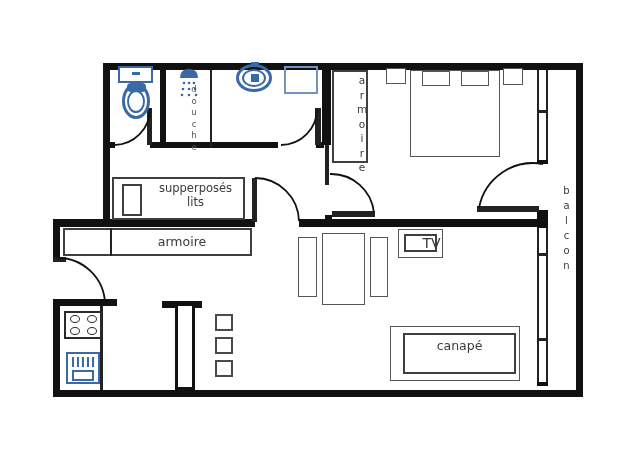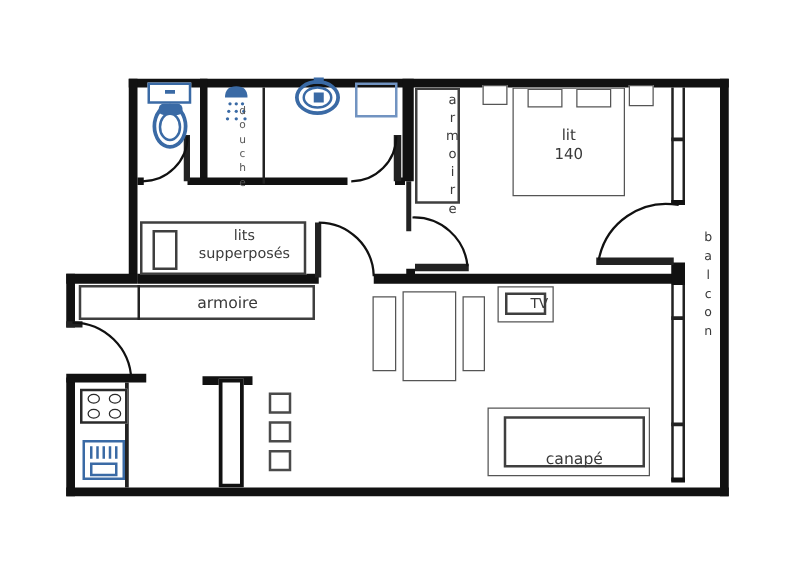--- a/index.html
+++ b/index.html
@@ -107,48 +107,44 @@
   <div style="left:284px;top:66px;width:34px;height:28px;border:2px solid #7193c1;"></div>
 
   <div class="fbox" style="left:332px;top:70px;width:36px;height:93px;"></div>
   <div class="vtxt" style="left:332px;top:74px;width:36px;height:86px;font-size:10.5px;letter-spacing:2.5px;">armoire</div>
 
   <div class="fbox1" style="left:386px;top:68px;width:20px;height:16px;"></div>
   <div class="fbox1" style="left:410px;top:70px;width:90px;height:87px;"></div>
   <div class="fbox1" style="left:422px;top:71px;width:28px;height:15px;"></div>
   <div class="fbox1" style="left:461px;top:71px;width:28px;height:15px;"></div>
   <div class="fbox1" style="left:503px;top:68px;width:20px;height:17px;"></div>
-  <div class="txt" style="left:425px;top:101px;width:60px;">
-    <span style="position:static;display:block;">lit</span>
-    <span style="position:static;display:block;">140</span>
-  </div>
 
   <div class="fbox" style="left:112px;top:177px;width:133px;height:43px;"></div>
   <div class="fbox" style="left:122px;top:184px;width:20px;height:32px;"></div>
   <div class="txt" style="left:148px;top:181px;width:95px;font-size:11.5px;line-height:14px;">
+    <span style="position:static;display:block;">supperposés</span>
     <span style="position:static;display:block;">lits</span>
-    <span style="position:static;display:block;">supperposés</span>
   </div>
 
   <div class="fbox" style="left:63px;top:228px;width:189px;height:28px;"></div>
   <div class="thin" style="left:110px;top:228px;width:2px;height:28px;"></div>
   <div class="txt" style="left:112px;top:234px;width:140px;font-size:12.5px;">armoire</div>
 
   <div class="fbox1" style="left:298px;top:237px;width:19px;height:60px;"></div>
   <div class="fbox1" style="left:322px;top:233px;width:43px;height:72px;"></div>
   <div class="fbox1" style="left:370px;top:237px;width:18px;height:60px;"></div>
 
   <div class="fbox1" style="left:398px;top:229px;width:45px;height:29px;"></div>
   <div class="fbox" style="left:404px;top:234px;width:33px;height:18px;"></div>
-  <div class="txt" style="left:404px;top:235px;width:55px;font-size:11px;line-height:16px;">TV</div>
+  <div class="txt" style="left:404px;top:235px;width:55px;font-size:14px;line-height:16px;">TV</div>
 
   <div class="fbox1" style="left:390px;top:326px;width:130px;height:55px;"></div>
   <div class="fbox" style="left:403px;top:333px;width:113px;height:41px;"></div>
   <div class="txt" style="left:403px;top:338px;width:113px;font-size:12.5px;line-height:16px;">
-    <span style="position:static;display:block;margin-top:21px;">canapé</span>
+    <span style="position:static;display:block;">canapé</span>
   </div>
 
   <div class="fbox1" style="left:215px;top:314px;width:18px;height:17px;border-color:#4a4a4a;border-width:2px;"></div>
   <div class="fbox1" style="left:215px;top:337px;width:18px;height:17px;border-color:#4a4a4a;border-width:2px;"></div>
   <div class="fbox1" style="left:215px;top:360px;width:18px;height:17px;border-color:#4a4a4a;border-width:2px;"></div>
 
   <div class="thin" style="left:100px;top:306px;width:3px;height:84px;"></div>
   <div class="fbox" style="left:64px;top:311px;width:38px;height:28px;border-color:#2a2a2a;"></div>
   <div style="left:70px;top:315px;width:10px;height:8px;border:1.5px solid #2a2a2a;border-radius:50%;"></div>
   <div style="left:87px;top:315px;width:10px;height:8px;border:1.5px solid #2a2a2a;border-radius:50%;"></div>

